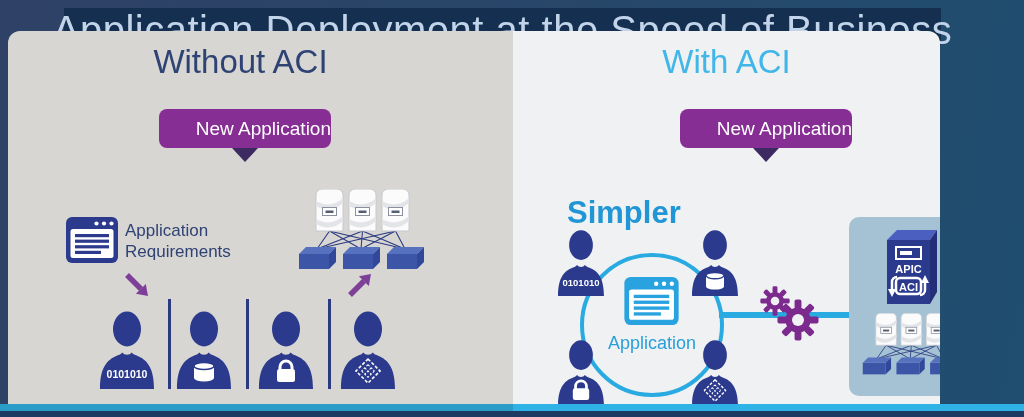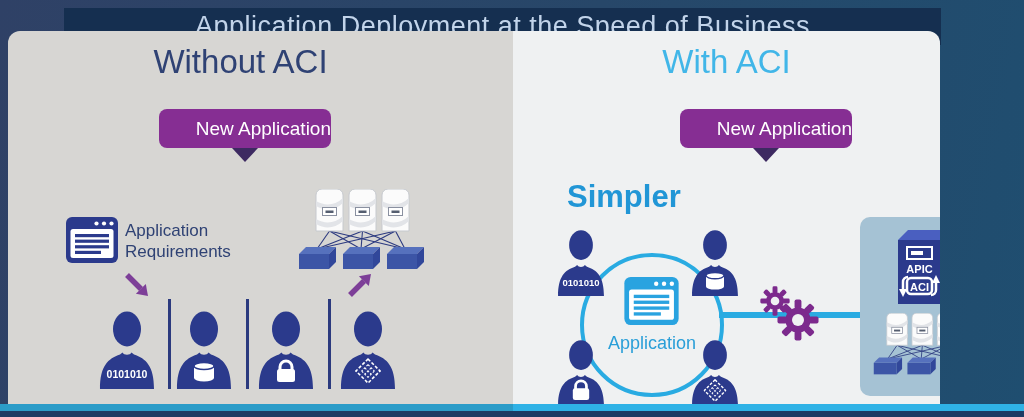--- a/index.html
+++ b/index.html
@@ -1,22 +1,22 @@
 <!DOCTYPE html>
 <html><head>
 <meta charset="utf-8">
 <style>
   html,body{margin:0;padding:0;background:#0d1b2e;}
   .stage{position:relative;width:1024px;height:417px;overflow:hidden;
          font-family:"Liberation Sans",sans-serif;
          background:linear-gradient(100deg,#2f4166 0%,#274769 55%,#1f4e70 100%);}
   
   .title-bar{position:absolute;left:64px;top:8px;width:877px;height:37px;
-             background:#152f50;display:flex;align-items:center;justify-content:center;
-             color:#c2d4ea;font-size:27px;font-weight:400;letter-spacing:.5px;white-space:nowrap;}
+             background:#152f50;display:flex;justify-content:center;
+             color:#c2d4ea;font-size:40px;font-weight:400;letter-spacing:.5px;white-space:nowrap;}
   
   .panel{position:absolute;top:31px;height:373px;overflow:hidden;}
   .panel-left{left:8px;width:505px;background:#d7d6d3;border-top-left-radius:12px;}
   .panel-right{left:513px;width:427px;background:#eff1f2;border-top-right-radius:12px;}
   .panel-heading{position:absolute;top:12px;left:0;width:100%;text-align:center;font-size:33px;}
   .panel-left .panel-heading{color:#2f4274;padding-right:40px;box-sizing:border-box;}
   .panel-right .panel-heading{color:#41b6e8;}
   
   .btn{position:absolute;top:78px;width:172px;height:39px;background:#862e93;border-radius:8px;
        display:flex;align-items:center;justify-content:flex-end;color:#fff;font-size:19px;white-space:nowrap;}
@@ -30,30 +30,30 @@
   .arrow{position:absolute;color:#7d3f98;}
   .fabric-left{position:absolute;left:290px;top:158px;}
   .separator{position:absolute;top:268px;width:3px;height:90px;background:#2b3a7e;}
   .person{position:absolute;color:#2b3a8c;}
   .person svg.body{display:block;}
   .badge-text{position:absolute;left:0;width:100%;text-align:center;color:#fff;font-weight:bold;}
   .badge-icon{position:absolute;left:50%;transform:translateX(-50%);}
   .p-left{width:56px;height:80px;top:278px;}
   .p-right{width:48px;height:68px;}
   
-  .simpler{position:absolute;left:54px;top:148px;font-size:31px;font-weight:bold;color:#2196d6;}
+  .simpler{position:absolute;left:54px;top:164px;font-size:31px;font-weight:bold;color:#2196d6;}
   .policy-circle{position:absolute;left:67px;top:222px;width:144px;height:144px;box-sizing:border-box;
                  border:4px solid #29abe2;border-radius:50%;}
   .policy-browser{position:absolute;left:111px;top:246px;color:#29a3e0;}
   .policy-text{position:absolute;left:39px;top:301px;width:200px;text-align:center;
                font-size:18px;line-height:22px;color:#2a9fd8;}
   .policy-text span{display:block;}
   .cyan-line{position:absolute;left:206px;top:281px;width:142px;height:6px;background:#29abe2;}
   .gear{position:absolute;color:#7c2a8d;}
-  .apic-box{position:absolute;left:347px;top:186px;width:127px;height:179px;
+  .apic-box{position:absolute;left:336px;top:186px;width:127px;height:179px;
             background:#a5c2d4;border-radius:10px;}
   .apic-tower{position:absolute;left:37px;top:11px;}
   .fabric-right{position:absolute;left:13px;top:96px;}
   
   .strip-cyan{position:absolute;left:0;top:404px;width:1024px;height:7px;
               background:linear-gradient(to right,#2b9cc8 0,#2b9cc8 513px,#2fb2e6 513px);}
   .strip-navy{position:absolute;left:0;top:411px;width:1024px;height:6px;background:#1e3a63;}
 </style>
 </head>
 <body>

